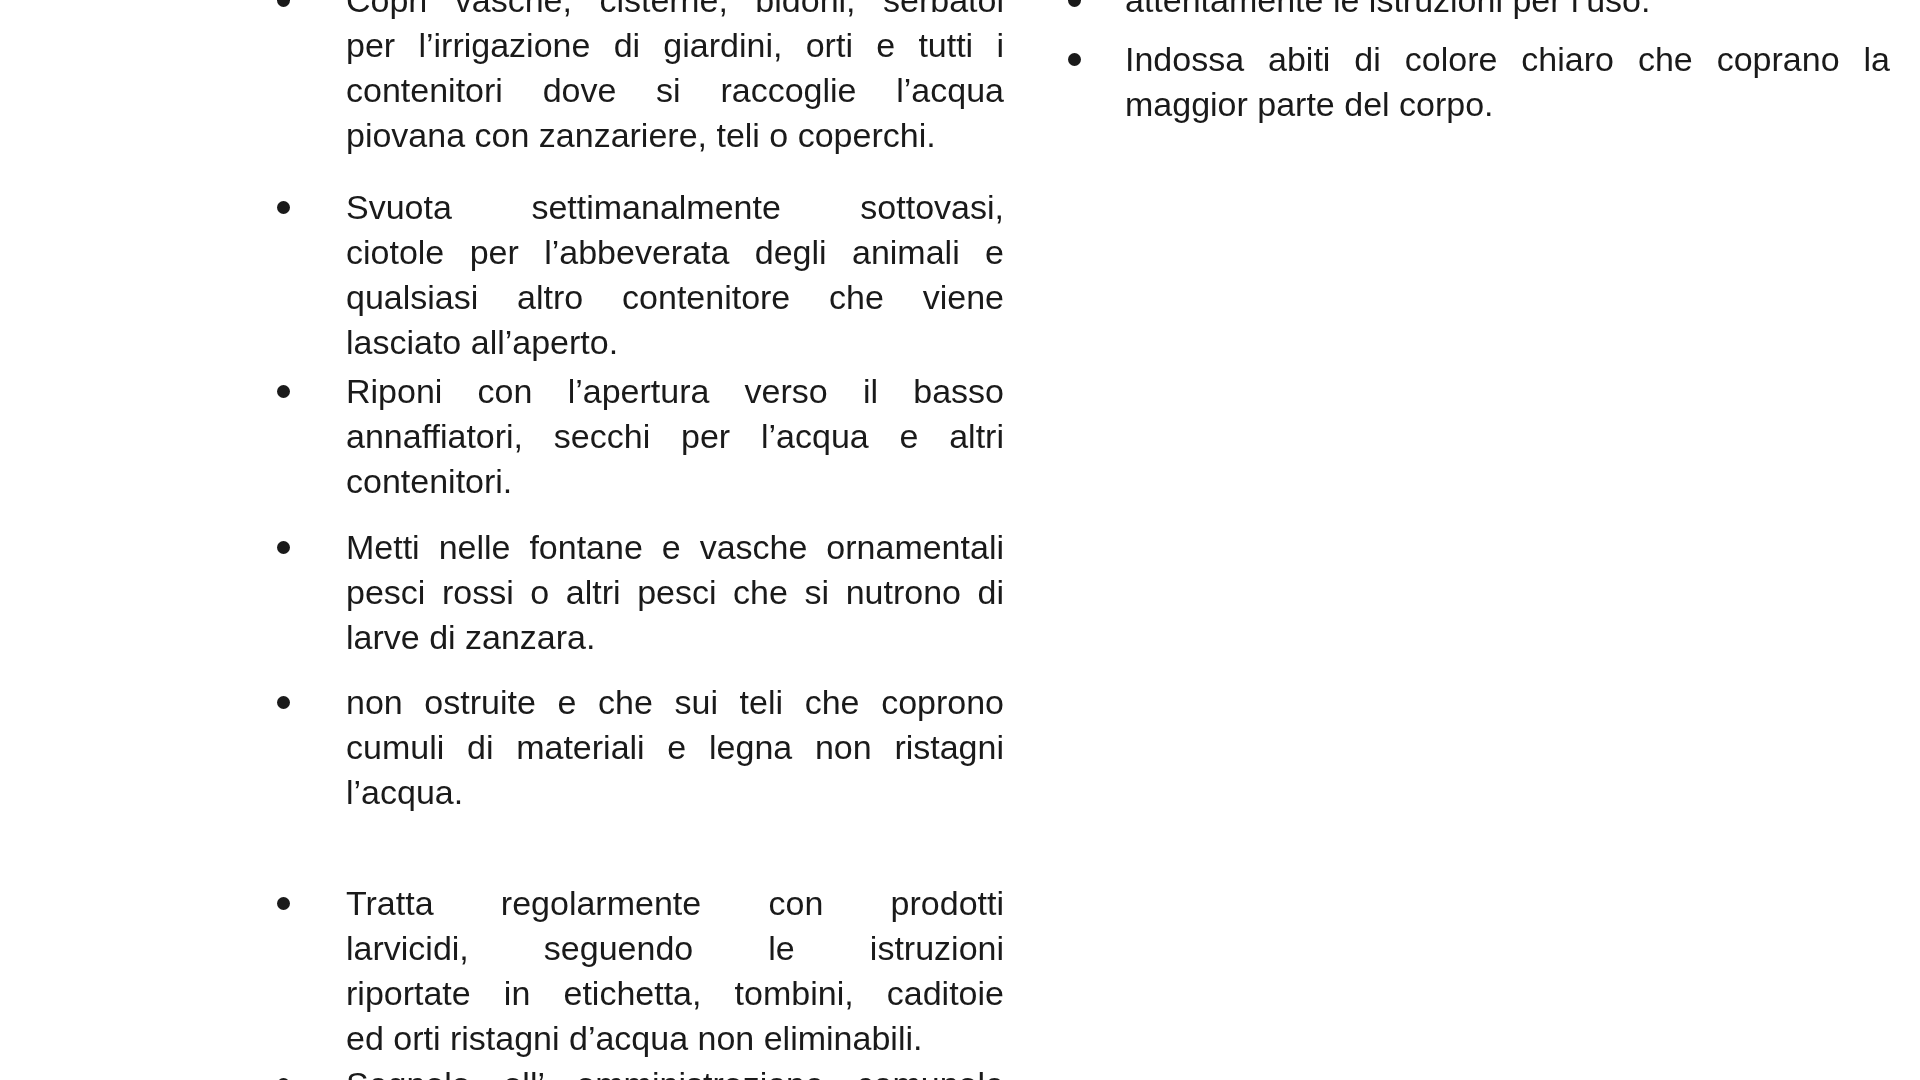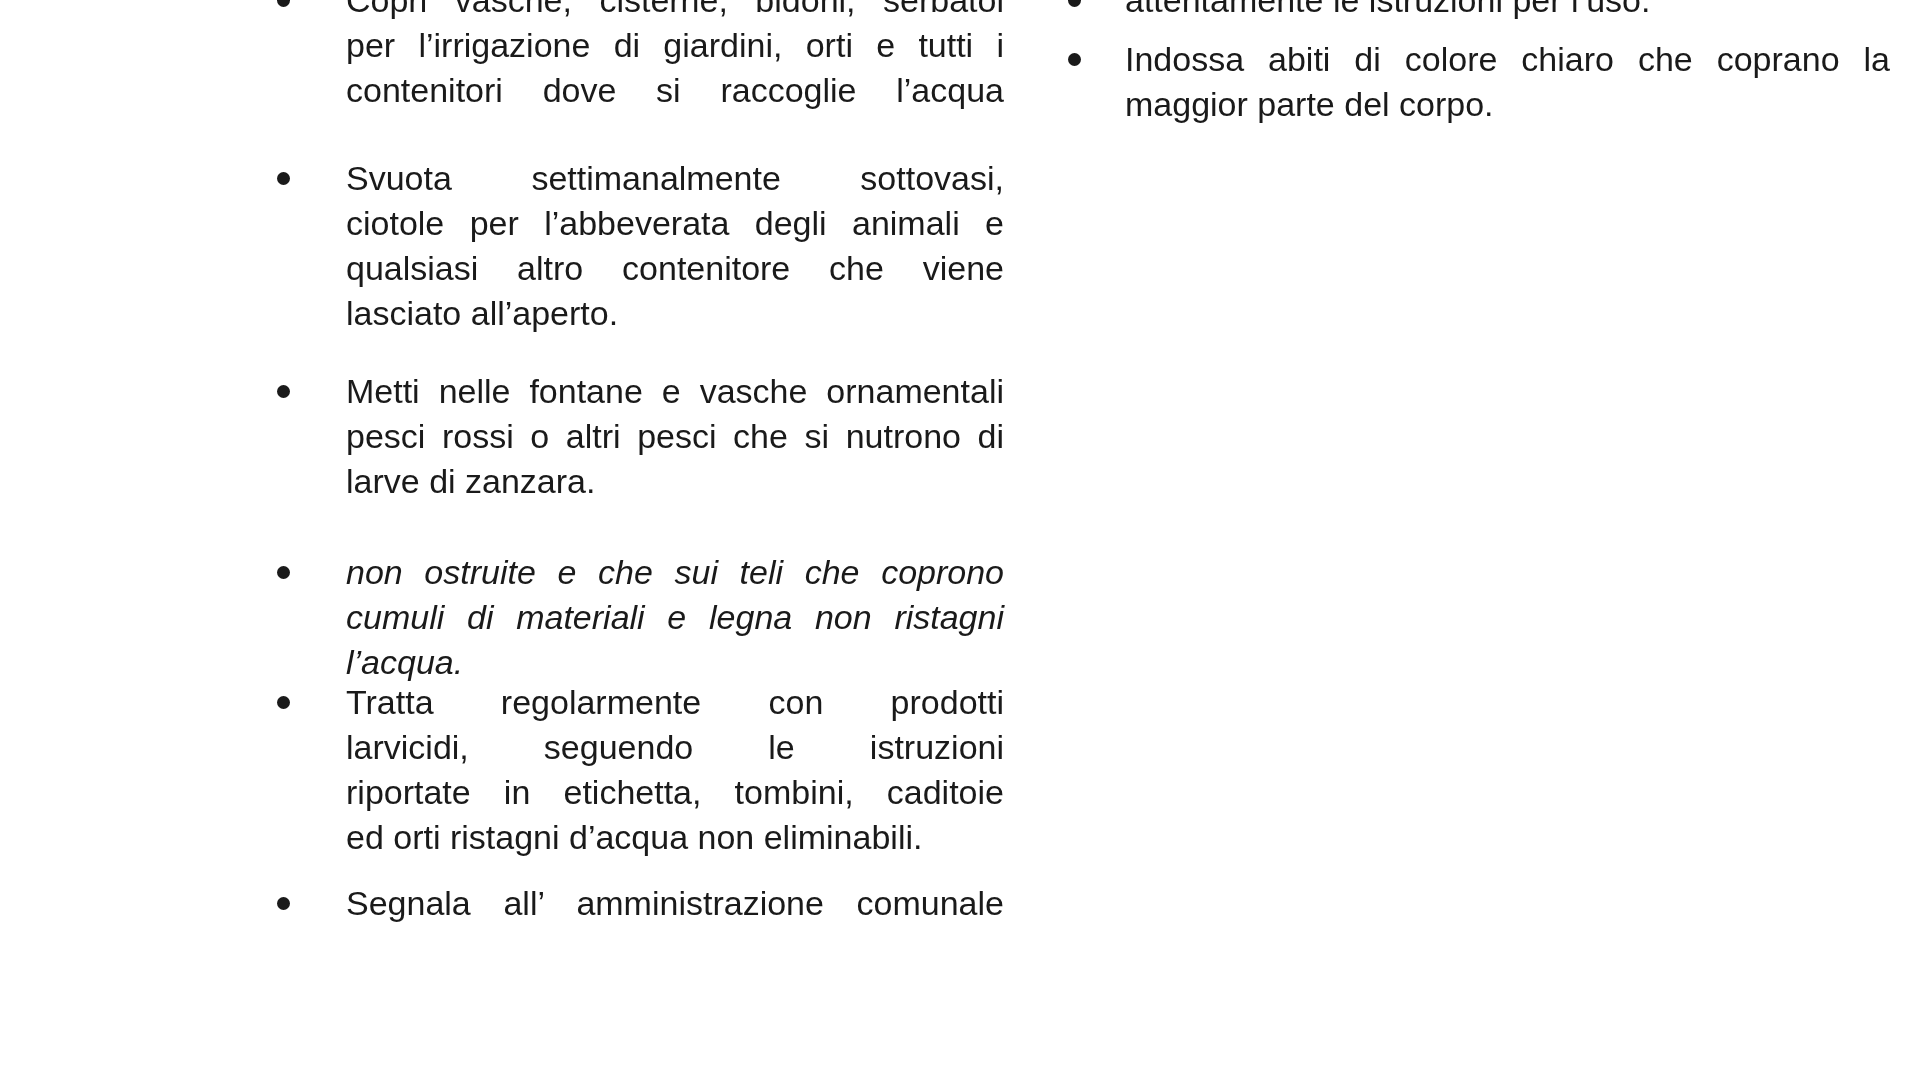--- a/index.html
+++ b/index.html
@@ -46,55 +46,64 @@
   }
   .line { text-align: left; }
   .line.justified {
     text-align: justify;
     text-align-last: justify;
     -moz-text-align-last: justify;
     text-justify: inter-word;
   }
   
   .column-left  .item:nth-child(1) { top: -22px;  }
-  .column-left  .item:nth-child(2) { top: 156px;  }
+  .column-left  .item:nth-child(2) { top: 185px;  }
   .column-left  .item:nth-child(3) { top: 369px;  }
-  .column-left  .item:nth-child(4) { top: 550px; font-style: italic;  }
+  .column-left  .item:nth-child(4) { top: 525px;  }
   .column-left  .item:nth-child(5) { top: 680px;  }
   .column-left  .item:nth-child(6) { top: 881px;  }
   .column-left  .item:nth-child(7) { top: 1062px; }
   .column-right .item:nth-child(1) { top: -22px;  }
   .column-right .item:nth-child(2) { top: 37px;   }
   .column-right .item:nth-child(3) { top: 158px;  }
   .column-right .item:nth-child(4) { top: 260px;  }
 </style>
 </head>
 <body style="background: rgb(255, 255, 255);">
 
 <div class="page" style="color: rgb(26, 26, 26);">
   <div class="column column-left">
   <div class="item">
     <span class="bullet" style="background: rgb(26, 26, 26);"></span>
     <div class="lines">
           <div class="line justified">Copri vasche, cisterne, bidoni, serbatoi</div>
           <div class="line justified">per l’irrigazione di giardini, orti e tutti i</div>
           <div class="line justified">contenitori dove si raccoglie l’acqua</div>
+          <div class="line">piovana con zanzariere, teli o coperchi.</div>
         </div>
   </div>
 
   <div class="item">
     <span class="bullet" style="background: rgb(26, 26, 26);"></span>
     <div class="lines">
           <div class="line justified">Svuota settimanalmente sottovasi,</div>
           <div class="line justified">ciotole per l’abbeverata degli animali e</div>
           <div class="line justified">qualsiasi altro contenitore che viene</div>
           <div class="line">lasciato all’aperto.</div>
         </div>
   </div>
 
+  <div class="item">
+    <span class="bullet" style="background: rgb(26, 26, 26);"></span>
+    <div class="lines">
+          <div class="line justified">Riponi con l’apertura verso il basso</div>
+          <div class="line justified">annaffiatori, secchi per l’acqua e altri</div>
+          <div class="line">contenitori.</div>
+        </div>
+  </div>
 
   <div class="item">
     <span class="bullet" style="background: rgb(26, 26, 26);"></span>
     <div class="lines">
           <div class="line justified">Metti nelle fontane e vasche ornamentali</div>
           <div class="line justified">pesci rossi o altri pesci che si nutrono di</div>
           <div class="line">larve di zanzara.</div>
         </div>
   </div>
 

